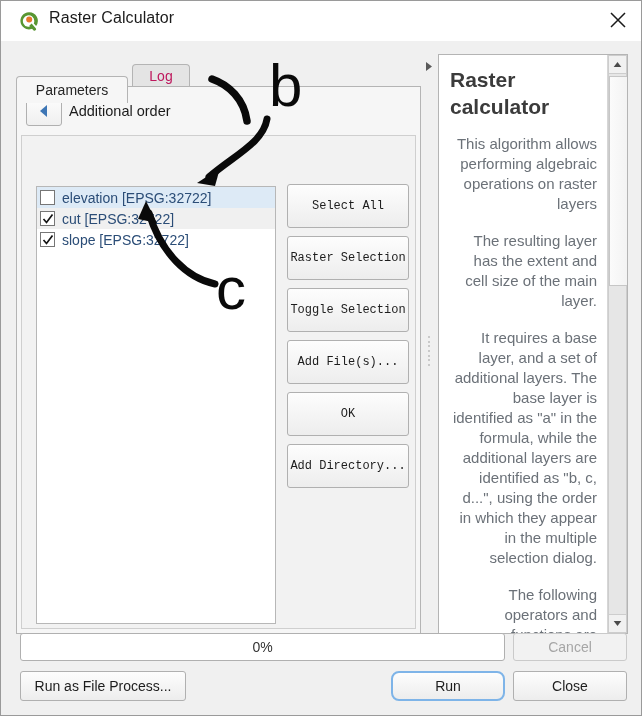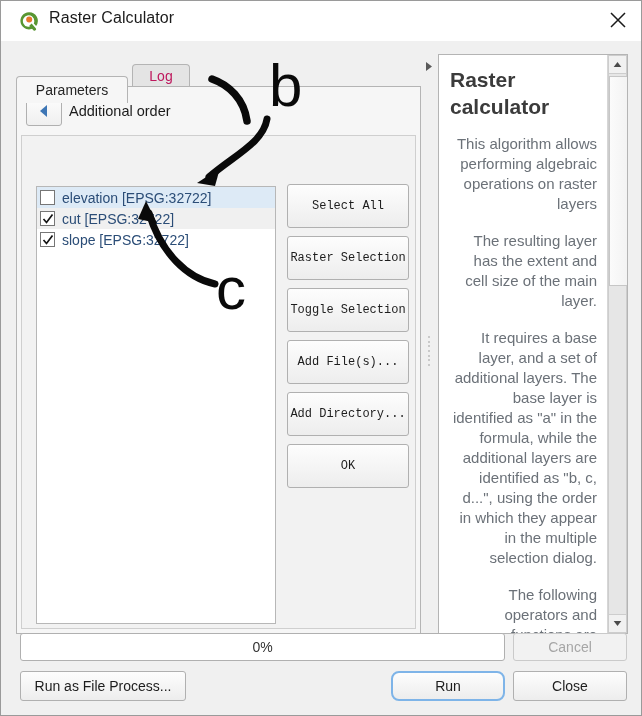--- a/index.html
+++ b/index.html
@@ -445,22 +445,22 @@
             <span class="row-label">slope [EPSG:32722]</span>
           </div>
 
         </div>
 
         <div id="side-buttons">
           <div class="sbtn">Select All</div>
           <div class="sbtn">Raster Selection</div>
           <div class="sbtn">Toggle Selection</div>
           <div class="sbtn">Add File(s)...</div>
+          <div class="sbtn">OK</div>
           <div class="sbtn">Add Directory...</div>
-          <div class="sbtn">OK</div>
         </div>
 
       </div>
     </div>
 
     <div id="collapse-arrow">
       <svg width="10" height="11" viewBox="0 0 10 11">
         <path d="M2 1 L8 5.5 L2 10 Z" fill="#5a5a5a"></path>
       </svg>
     </div>

